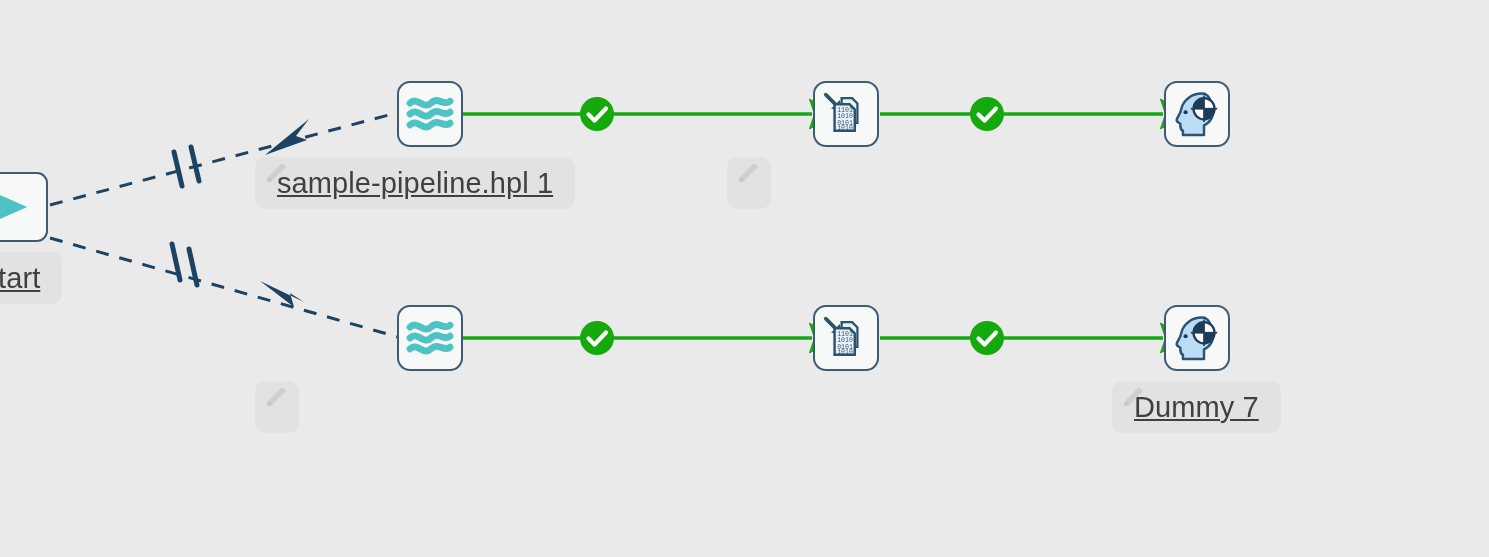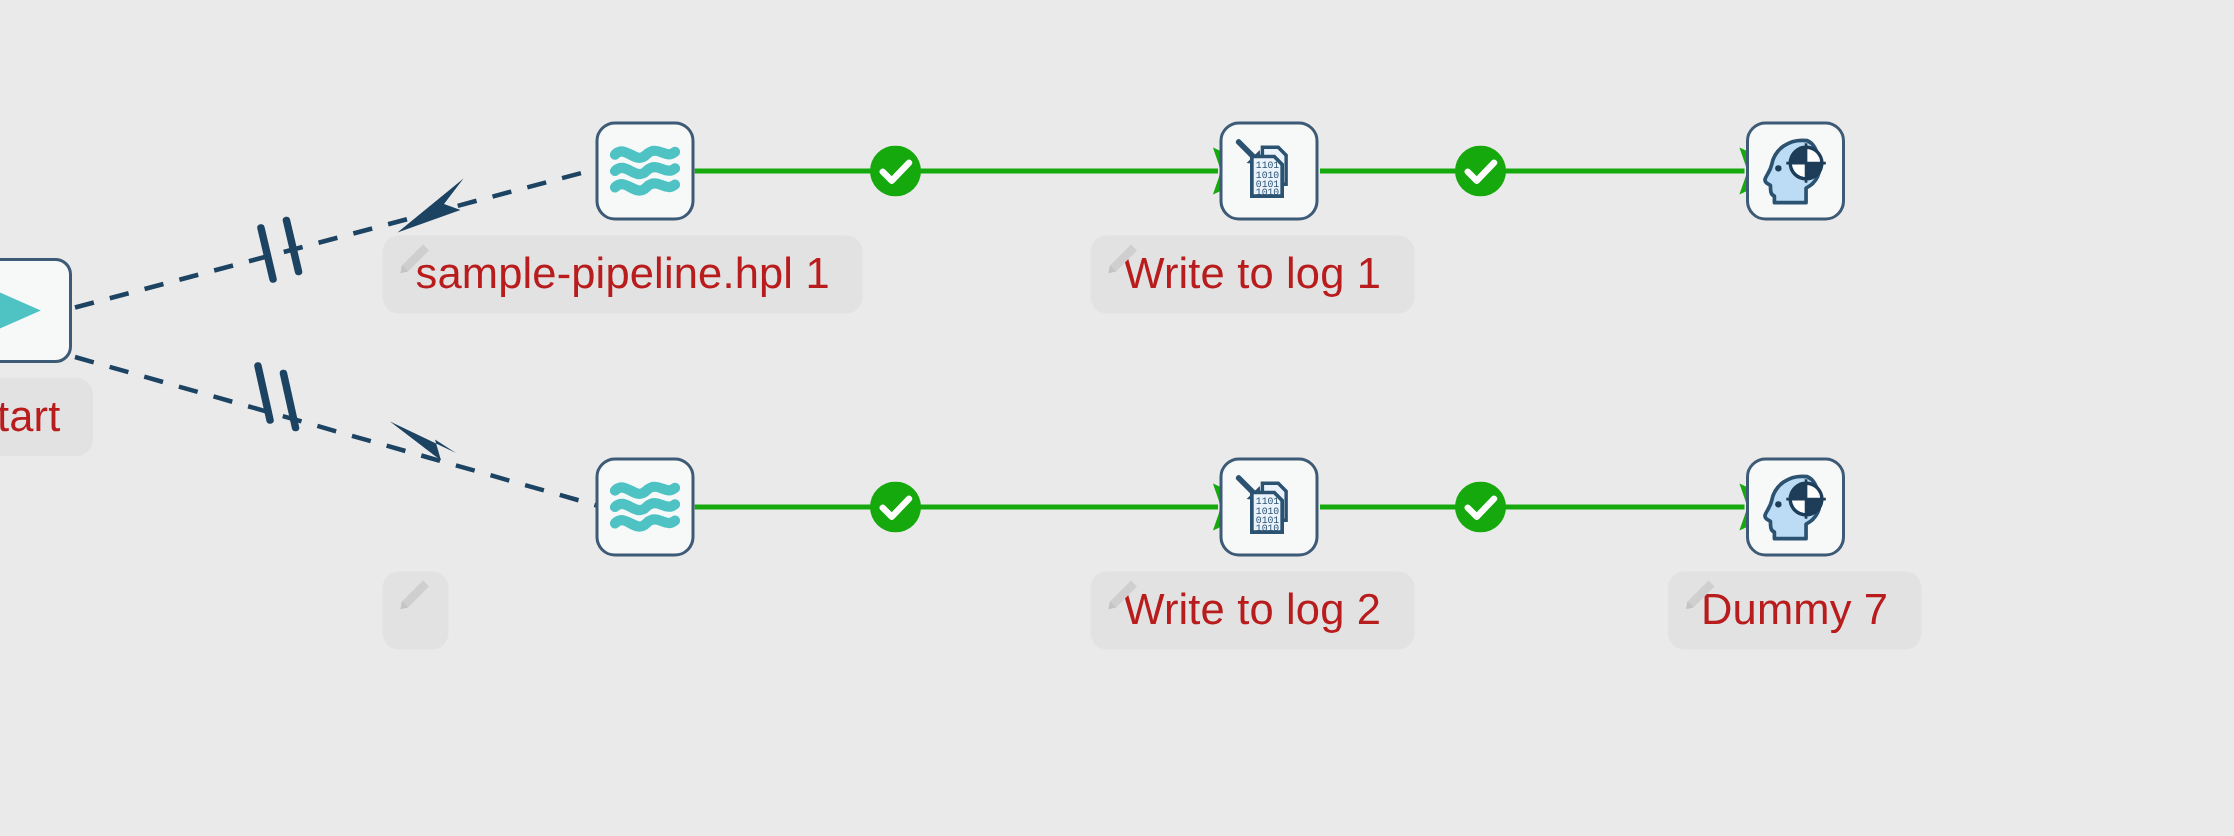--- a/index.html
+++ b/index.html
@@ -52,23 +52,24 @@
     border-radius: 11px;
     background: #e2e2e2;
     display: flex;
     align-items: center;
     justify-content: center;
     padding: 0 22px;
     white-space: nowrap;
   }
   .chip .chip-text {
     font-size: 29px;
-    color: #b91c1c;
+    color: #404040;
     line-height: 1;
     letter-spacing: 0.1px;
+    text-decoration: underline;
   }
   .pencil {
     position: absolute;
     left: 7px;
     top: 3px;
     width: 26px;
     height: 26px;
     opacity: 1;
   }
 
@@ -257,38 +258,30 @@
       <path d="M5 22 L6 17 L10 21 Z" fill="#c4c4c4"></path>
     </svg>
     <span class="chip-text">sample-pipeline.hpl 1</span>
   </div>
 
   <div class="chip" style="left:727px; top:157px;">
     <svg class="pencil" viewBox="0 0 26 26">
       <path d="M20 3 L24 7 L10 21 L5 22 L6 17 Z" fill="#cfcfcf"></path>
       <path d="M5 22 L6 17 L10 21 Z" fill="#c4c4c4"></path>
     </svg>
-    <span class="chip-text">Write to log 1</span>
   </div>
 
 
   <div class="chip" style="left:255px; top:381px;">
     <svg class="pencil" viewBox="0 0 26 26">
       <path d="M20 3 L24 7 L10 21 L5 22 L6 17 Z" fill="#cfcfcf"></path>
       <path d="M5 22 L6 17 L10 21 Z" fill="#c4c4c4"></path>
     </svg>
   </div>
 
-  <div class="chip" style="left:727px; top:381px;">
-    <svg class="pencil" viewBox="0 0 26 26">
-      <path d="M20 3 L24 7 L10 21 L5 22 L6 17 Z" fill="#cfcfcf"></path>
-      <path d="M5 22 L6 17 L10 21 Z" fill="#c4c4c4"></path>
-    </svg>
-    <span class="chip-text">Write to log 2</span>
-  </div>
 
   <div class="chip" style="left:1112px; top:381px;">
     <svg class="pencil" viewBox="0 0 26 26">
       <path d="M20 3 L24 7 L10 21 L5 22 L6 17 Z" fill="#cfcfcf"></path>
       <path d="M5 22 L6 17 L10 21 Z" fill="#c4c4c4"></path>
     </svg>
     <span class="chip-text">Dummy 7</span>
   </div>
 
 </div>

